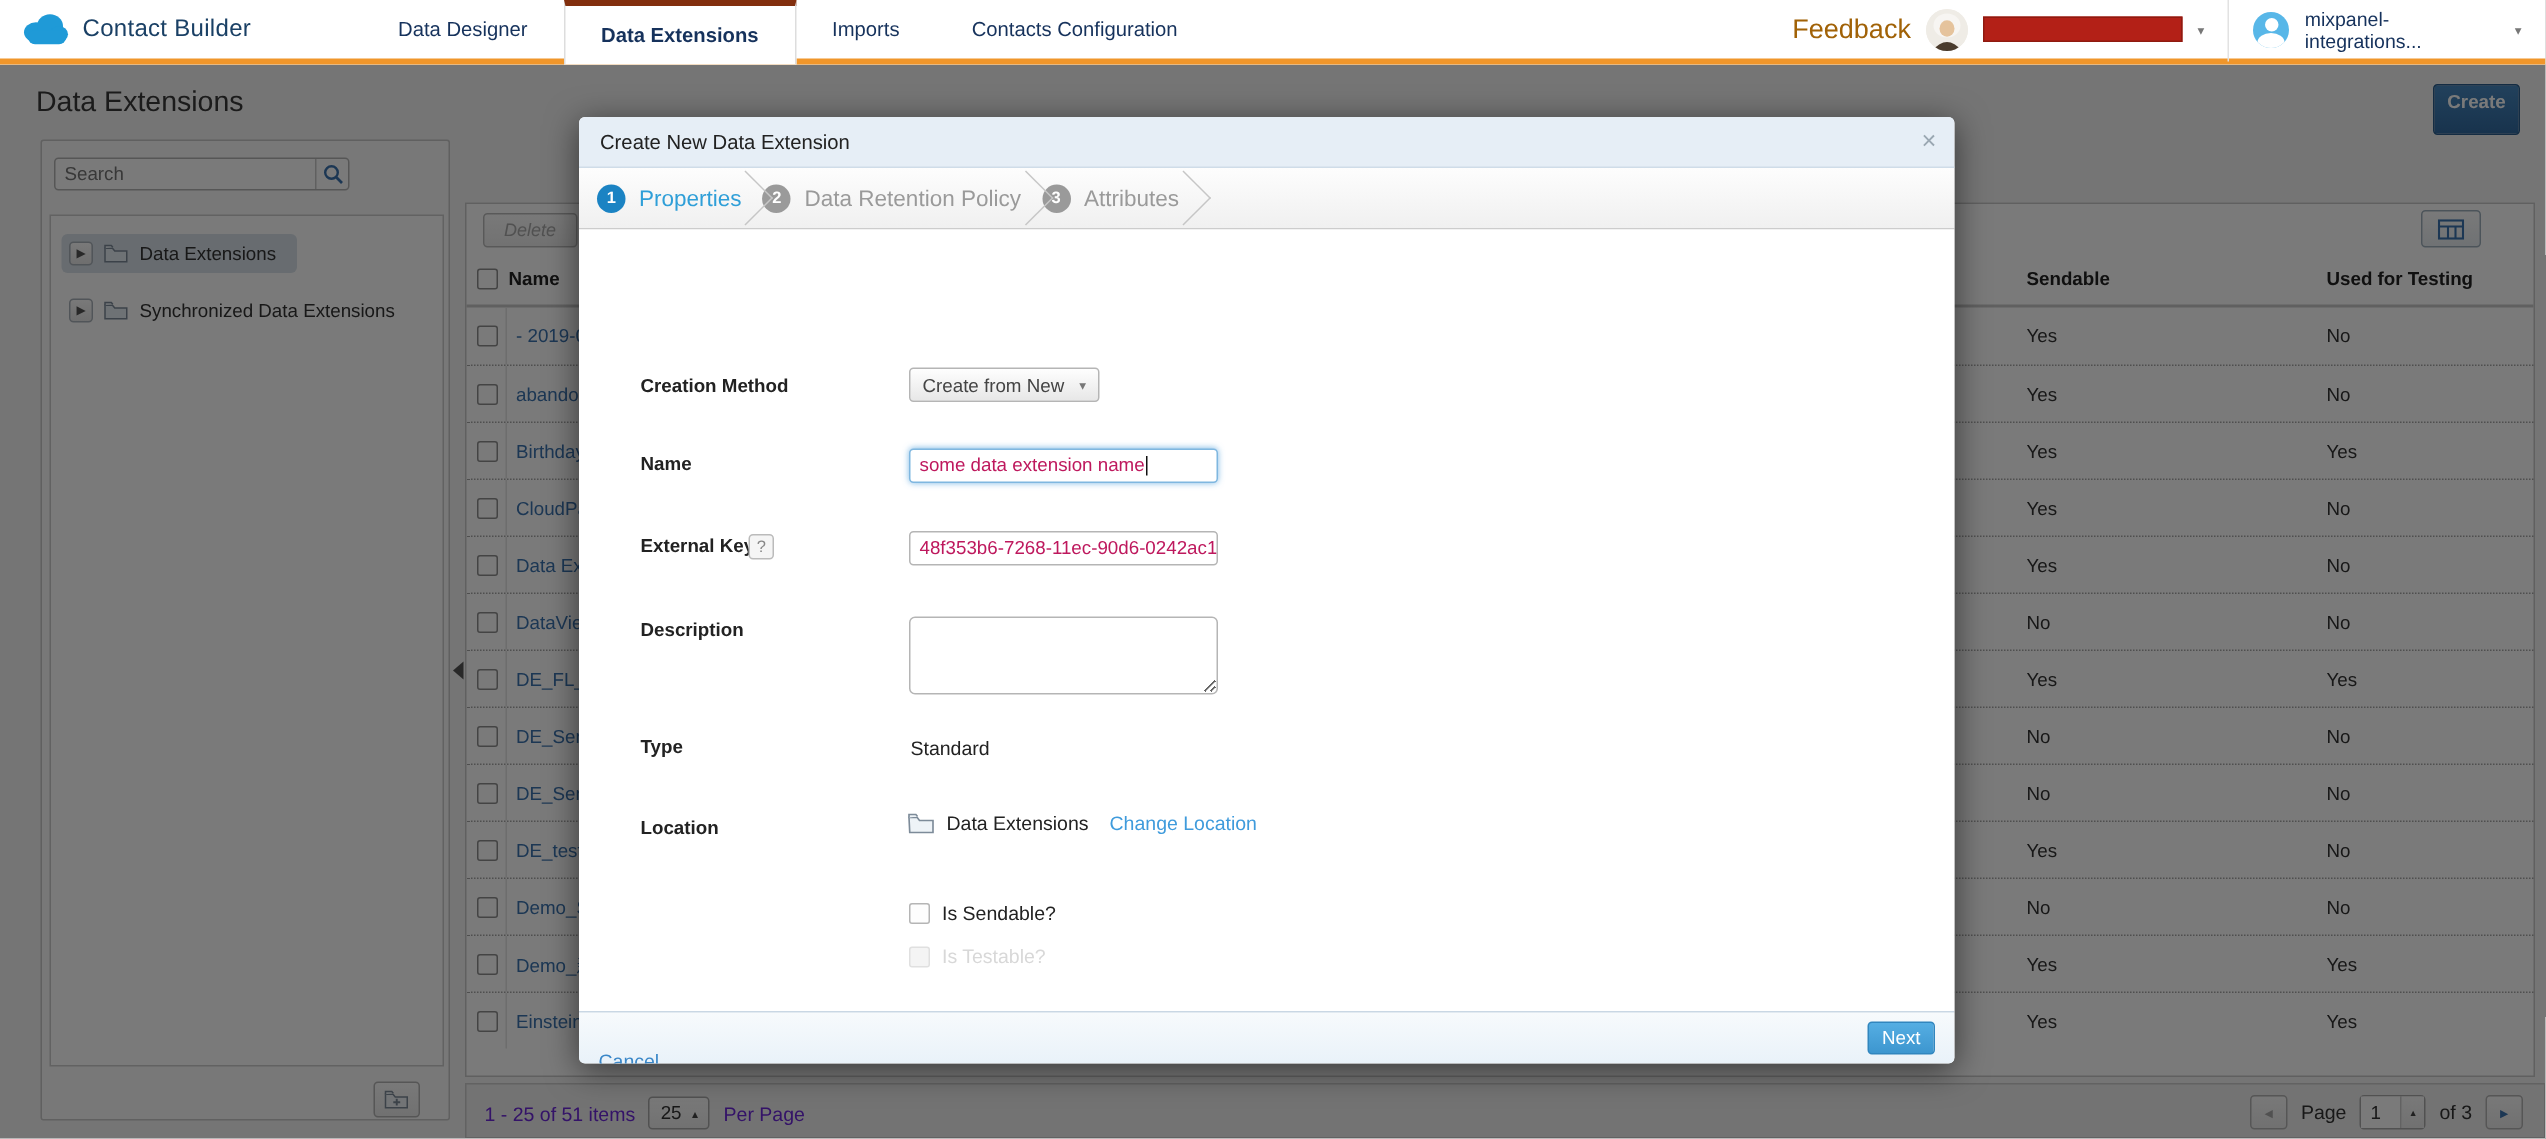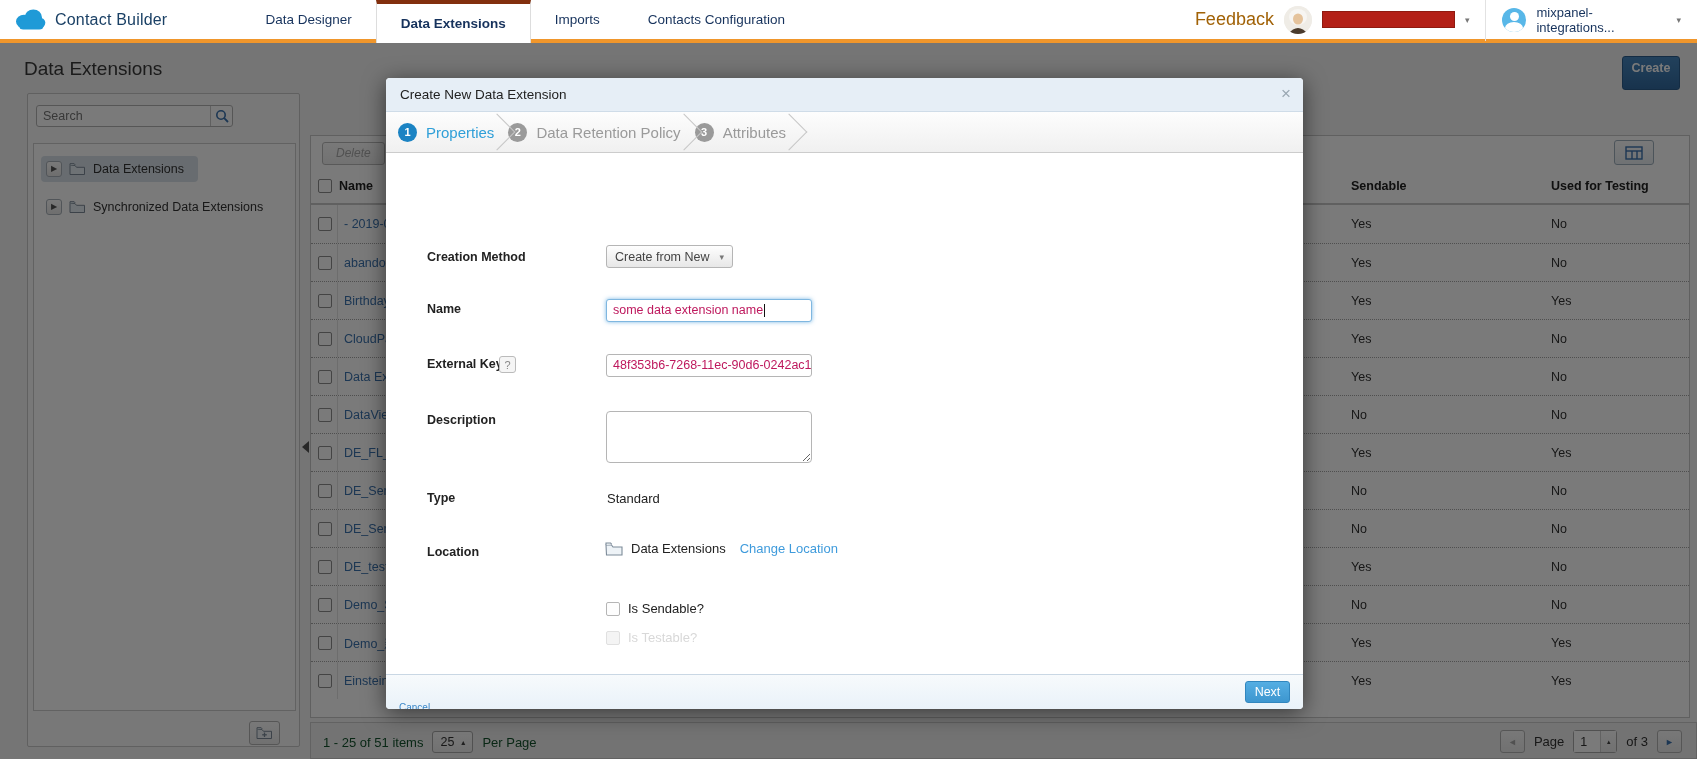--- a/index.html
+++ b/index.html
@@ -74,21 +74,21 @@
   .trow:first-child { border-top:0; }
   .trow .cb { position:absolute; left:7px; top:12px; }
   .cell-sep { position:absolute; left:26px; top:0; bottom:0; width:1px; background:#e3e3e3; }
   .td-name { position:absolute; left:33px; top:12px; color:#3b73af; cursor:pointer; white-space:nowrap; overflow:hidden; width:1000px; font-size:12.5px; }
   .td-send { position:absolute; left:1040px; top:12px; font-size:12.5px; }
   .td-test { position:absolute; left:1240px; top:12px; font-size:12.5px; }
 
   
   .pagebar { position:absolute; left:310px; top:679px; width:1387px; height:37px; background:#f1f1f1; border:1px solid #ccc; }
   .pb-left { position:absolute; left:12px; top:8px; display:flex; align-items:center; gap:9px; }
-  .items-text { font-size:13px; color:#14532d; }
+  .items-text { font-size:13px; color:#6d28d9; }
   .perpage-box { height:22px; border:1px solid #aaa; border-radius:3px; background:linear-gradient(#fdfdfd,#ededed);
     display:flex; align-items:center; gap:7px; padding:0 7px; cursor:pointer; }
   .perpage-box .num { font-size:12.5px; color:#333; }
   .tri-up { font-size:8px; color:#444; }
   .pb-right { position:absolute; right:14px; top:7px; display:flex; align-items:center; gap:9px; }
   .pg-btn { width:25px; height:23px; border:1px solid #b5b5b5; border-radius:3px; background:linear-gradient(#fbfbfb,#ececec);
     display:flex; align-items:center; justify-content:center; font-size:9px; cursor:pointer; }
   .pg-btn.disabled { color:#aaa; } .pg-btn.enabled { color:#3b73af; }
   .pg-input-box { width:44px; height:23px; border:1px solid #aaa; border-radius:3px; background:#fff; display:flex; }
   .pg-input { flex:1; border:0; outline:0; font-size:12.5px; padding-left:6px; width:24px; font-family:inherit; color:#333; }
@@ -131,21 +131,21 @@
   .loc-row { position:absolute; left:219px; top:388px; display:flex; align-items:center; gap:8px; }
   .loc-text { font-size:13px; color:#222; }
   .loc-link { font-size:13px; color:#3f9bdc; cursor:pointer; margin-left:6px; }
   .chk-row { position:absolute; left:220px; display:flex; align-items:center; gap:8px; }
   .chk { width:14px; height:14px; border:1px solid #b5b5b5; border-radius:2px; background:#fdfdfd; cursor:pointer; flex:0 0 auto; }
   .chk-label { font-size:13px; color:#222; }
   .chk-row.disabled .chk { border-color:#e0e0e0; background:#f4f4f4; }
   .chk-row.disabled .chk-label { color:#d8d8d8; }
   .modal-footer { position:absolute; left:0; bottom:0; width:100%; height:35px; border-top:1px solid #c9d7e4;
     background:linear-gradient(#f7fafc,#e9f2f9); display:flex; align-items:center; padding:0 13px; }
-  .cancel-link { color:#3a87c8; font-size:10px; cursor:pointer;margin-top:30px; }
+  .cancel-link { color:#3a87c8; font-size:13px; cursor:pointer;margin-top:30px; }
   .next-btn { margin-left:auto; width:45px; height:22px; border:1px solid #3186be; border-radius:3px;
     background:linear-gradient(#55aee3,#3d96cf); color:#fff; font-size:12.5px; text-align:center; line-height:20px; cursor:pointer; }
   .text-caret { display:inline-block; width:1px; height:13px; background:#111; vertical-align:middle; margin-left:1px; }
 </style>
 </head>
 <body>
 
 <div class="page">
 
   <div class="navbar">

